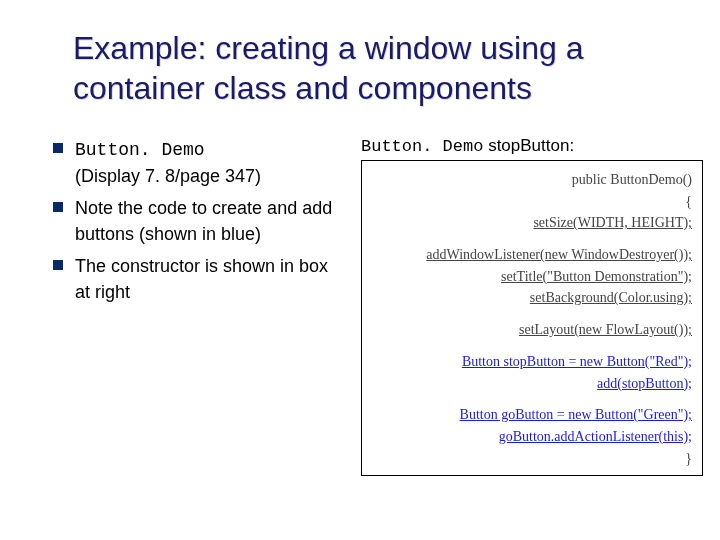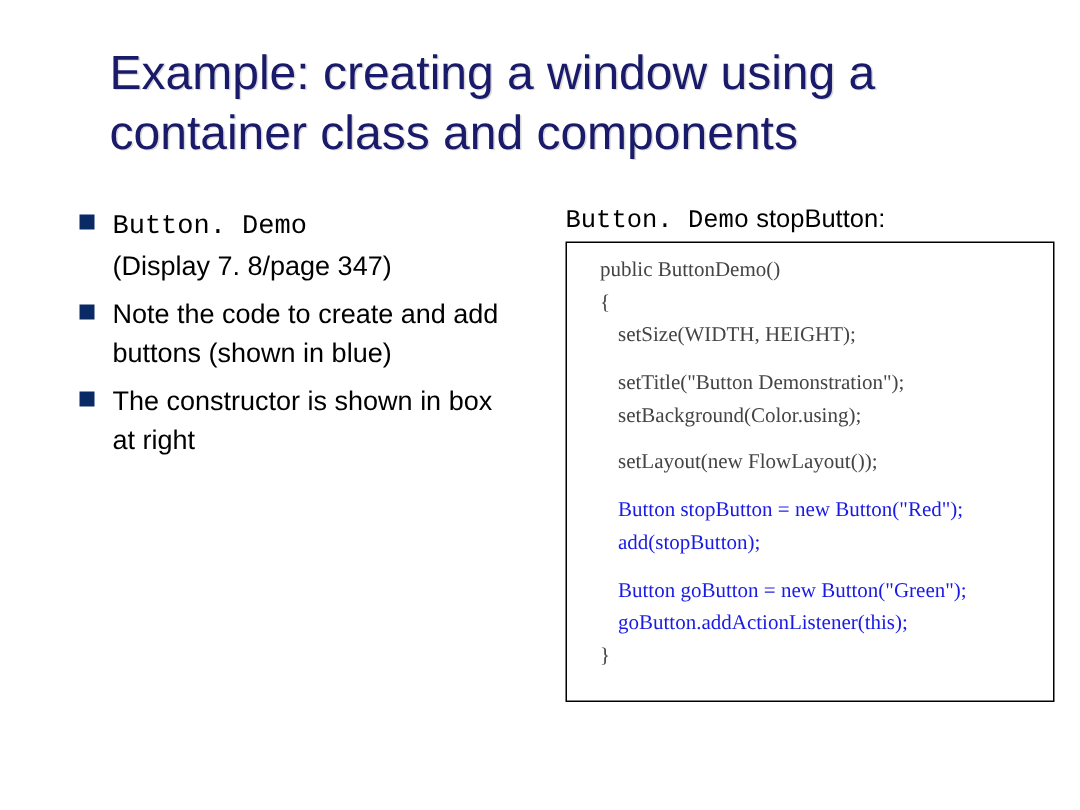--- a/index.html
+++ b/index.html
@@ -21,21 +21,21 @@
   .title {
     font-size: 32px;
     line-height: 1.25;
     color: #1a1a6a;
     margin: 8px 0 28px 30px;
     text-shadow: 1px 1px 0 rgba(0,0,0,0.15);
     font-weight: 400;
   }
   .cols {
     display: flex;
-    gap: 34px;
+    gap: 18px;
   }
   .left {
     flex: 0 0 300px;
   }
   .right {
     flex: 1 1 auto;
   }
   ul.bullets {
     list-style: none;
     padding: 0;
@@ -62,30 +62,31 @@
   }
   .box-title {
     font-size: 17px;
     margin-bottom: 4px;
   }
   .box-title .mono-part {
     font-family: "Courier New", Courier, monospace;
   }
   .codebox {
     border: 1px solid #000;
-    padding: 8px 10px 18px 10px;
+    padding: 8px 10px 6px 10px;
     font-family: "Times New Roman", Times, serif;
     font-size: 14px;
     line-height: 1.55;
     color: #444;
+    text-align: right;
   }
   .codebox .cl {
     white-space: pre;
   }
-  .codebox .ind1 { padding-left: 24px; display: block; }
+  .codebox .ind1 { padding-left: 24px; display: block; text-decoration: underline; }
   .codebox .ind0 { padding-left: 12px; display: block; }
   .codebox .gap { height: 10px; }
   .codebox .blue { color: #1a1ae6; }
 </style>
 </head>
 <body>
 
 <div class="slide">
 
   <div class="title">Example: creating a window using a container class and components</div>
@@ -105,20 +106,21 @@
 
     <div class="right">
       <div class="box-title">
         <span class="mono-part">Button. Demo</span><span> stopButton:</span>
       </div>
       <div class="codebox">
         <span class="cl ind0">public ButtonDemo()</span>
         <span class="cl ind0">{</span>
         <span class="cl ind1">setSize(WIDTH, HEIGHT);</span>
         <div class="gap"></div>
+        <span class="cl ind1">addWindowListener(new WindowDestroyer());</span>
         <span class="cl ind1">setTitle("Button Demonstration");</span>
         <span class="cl ind1">setBackground(Color.using);</span>
         <div class="gap"></div>
         <span class="cl ind1">setLayout(new FlowLayout());</span>
         <div class="gap"></div>
         <span class="cl ind1 blue">Button stopButton = new Button("Red");</span>
         <span class="cl ind1 blue">add(stopButton);</span>
         <div class="gap"></div>
         <span class="cl ind1 blue">Button goButton = new Button("Green");</span>
         <span class="cl ind1 blue">goButton.addActionListener(this);</span>

